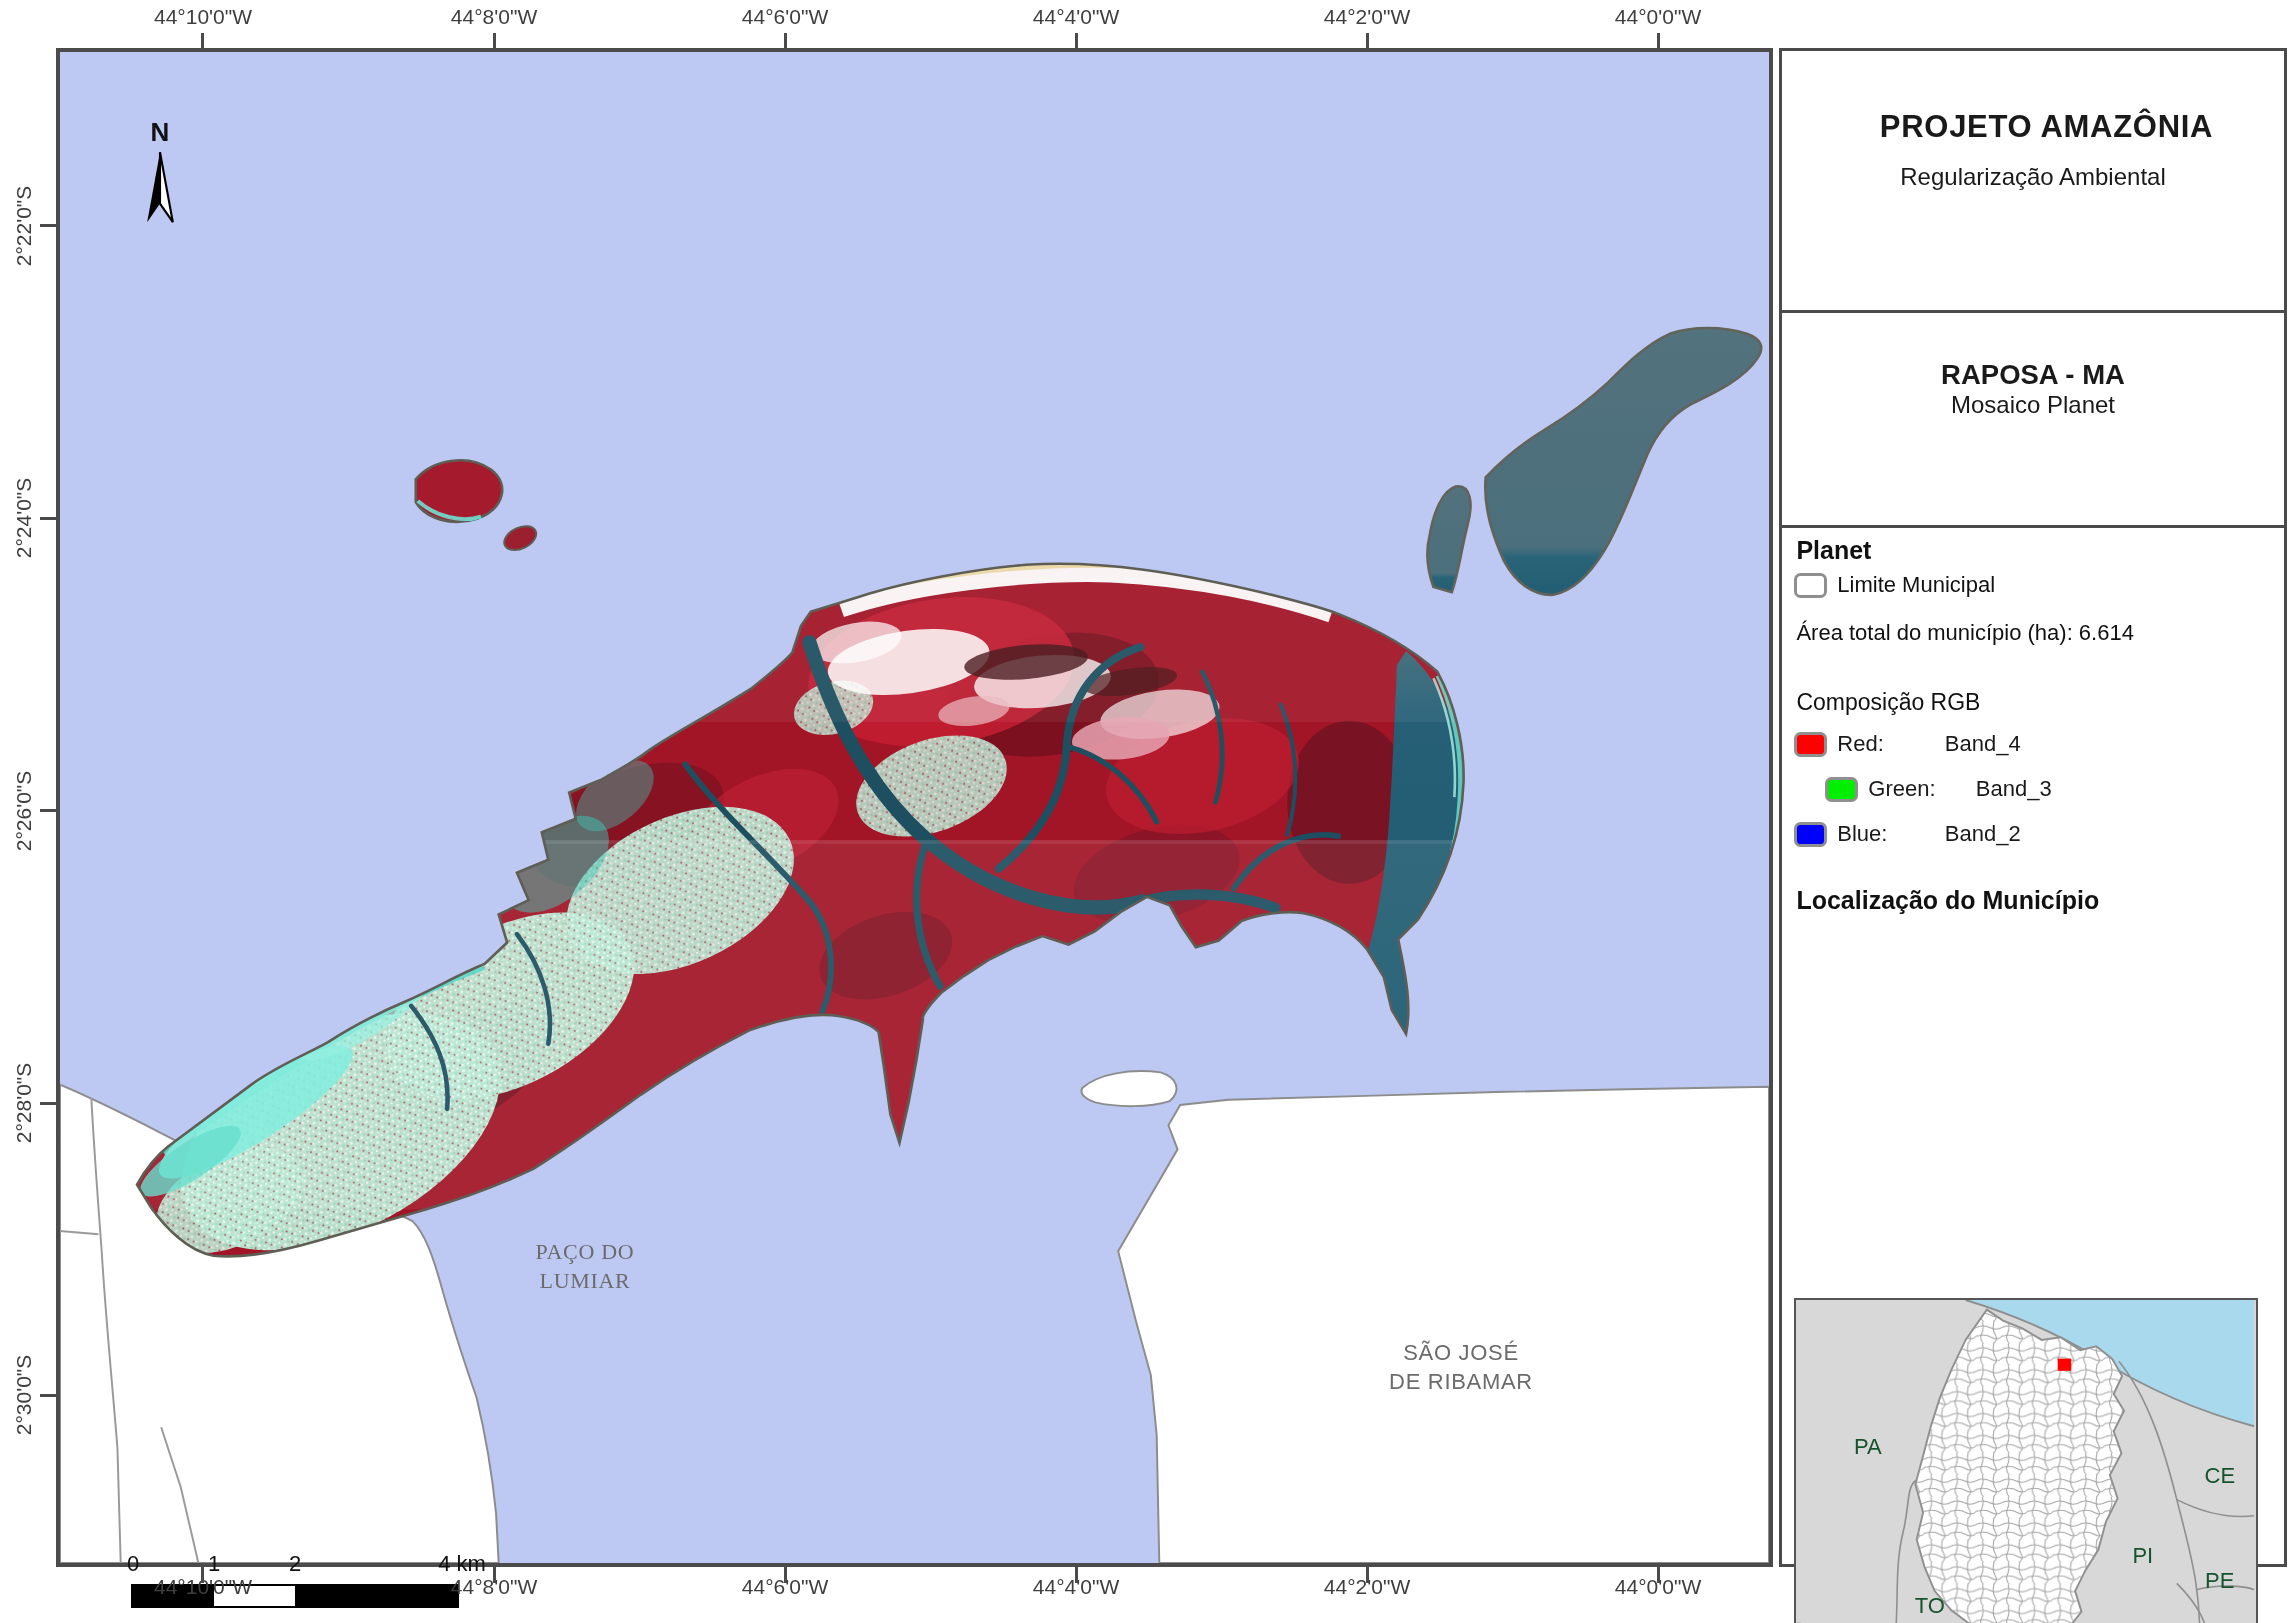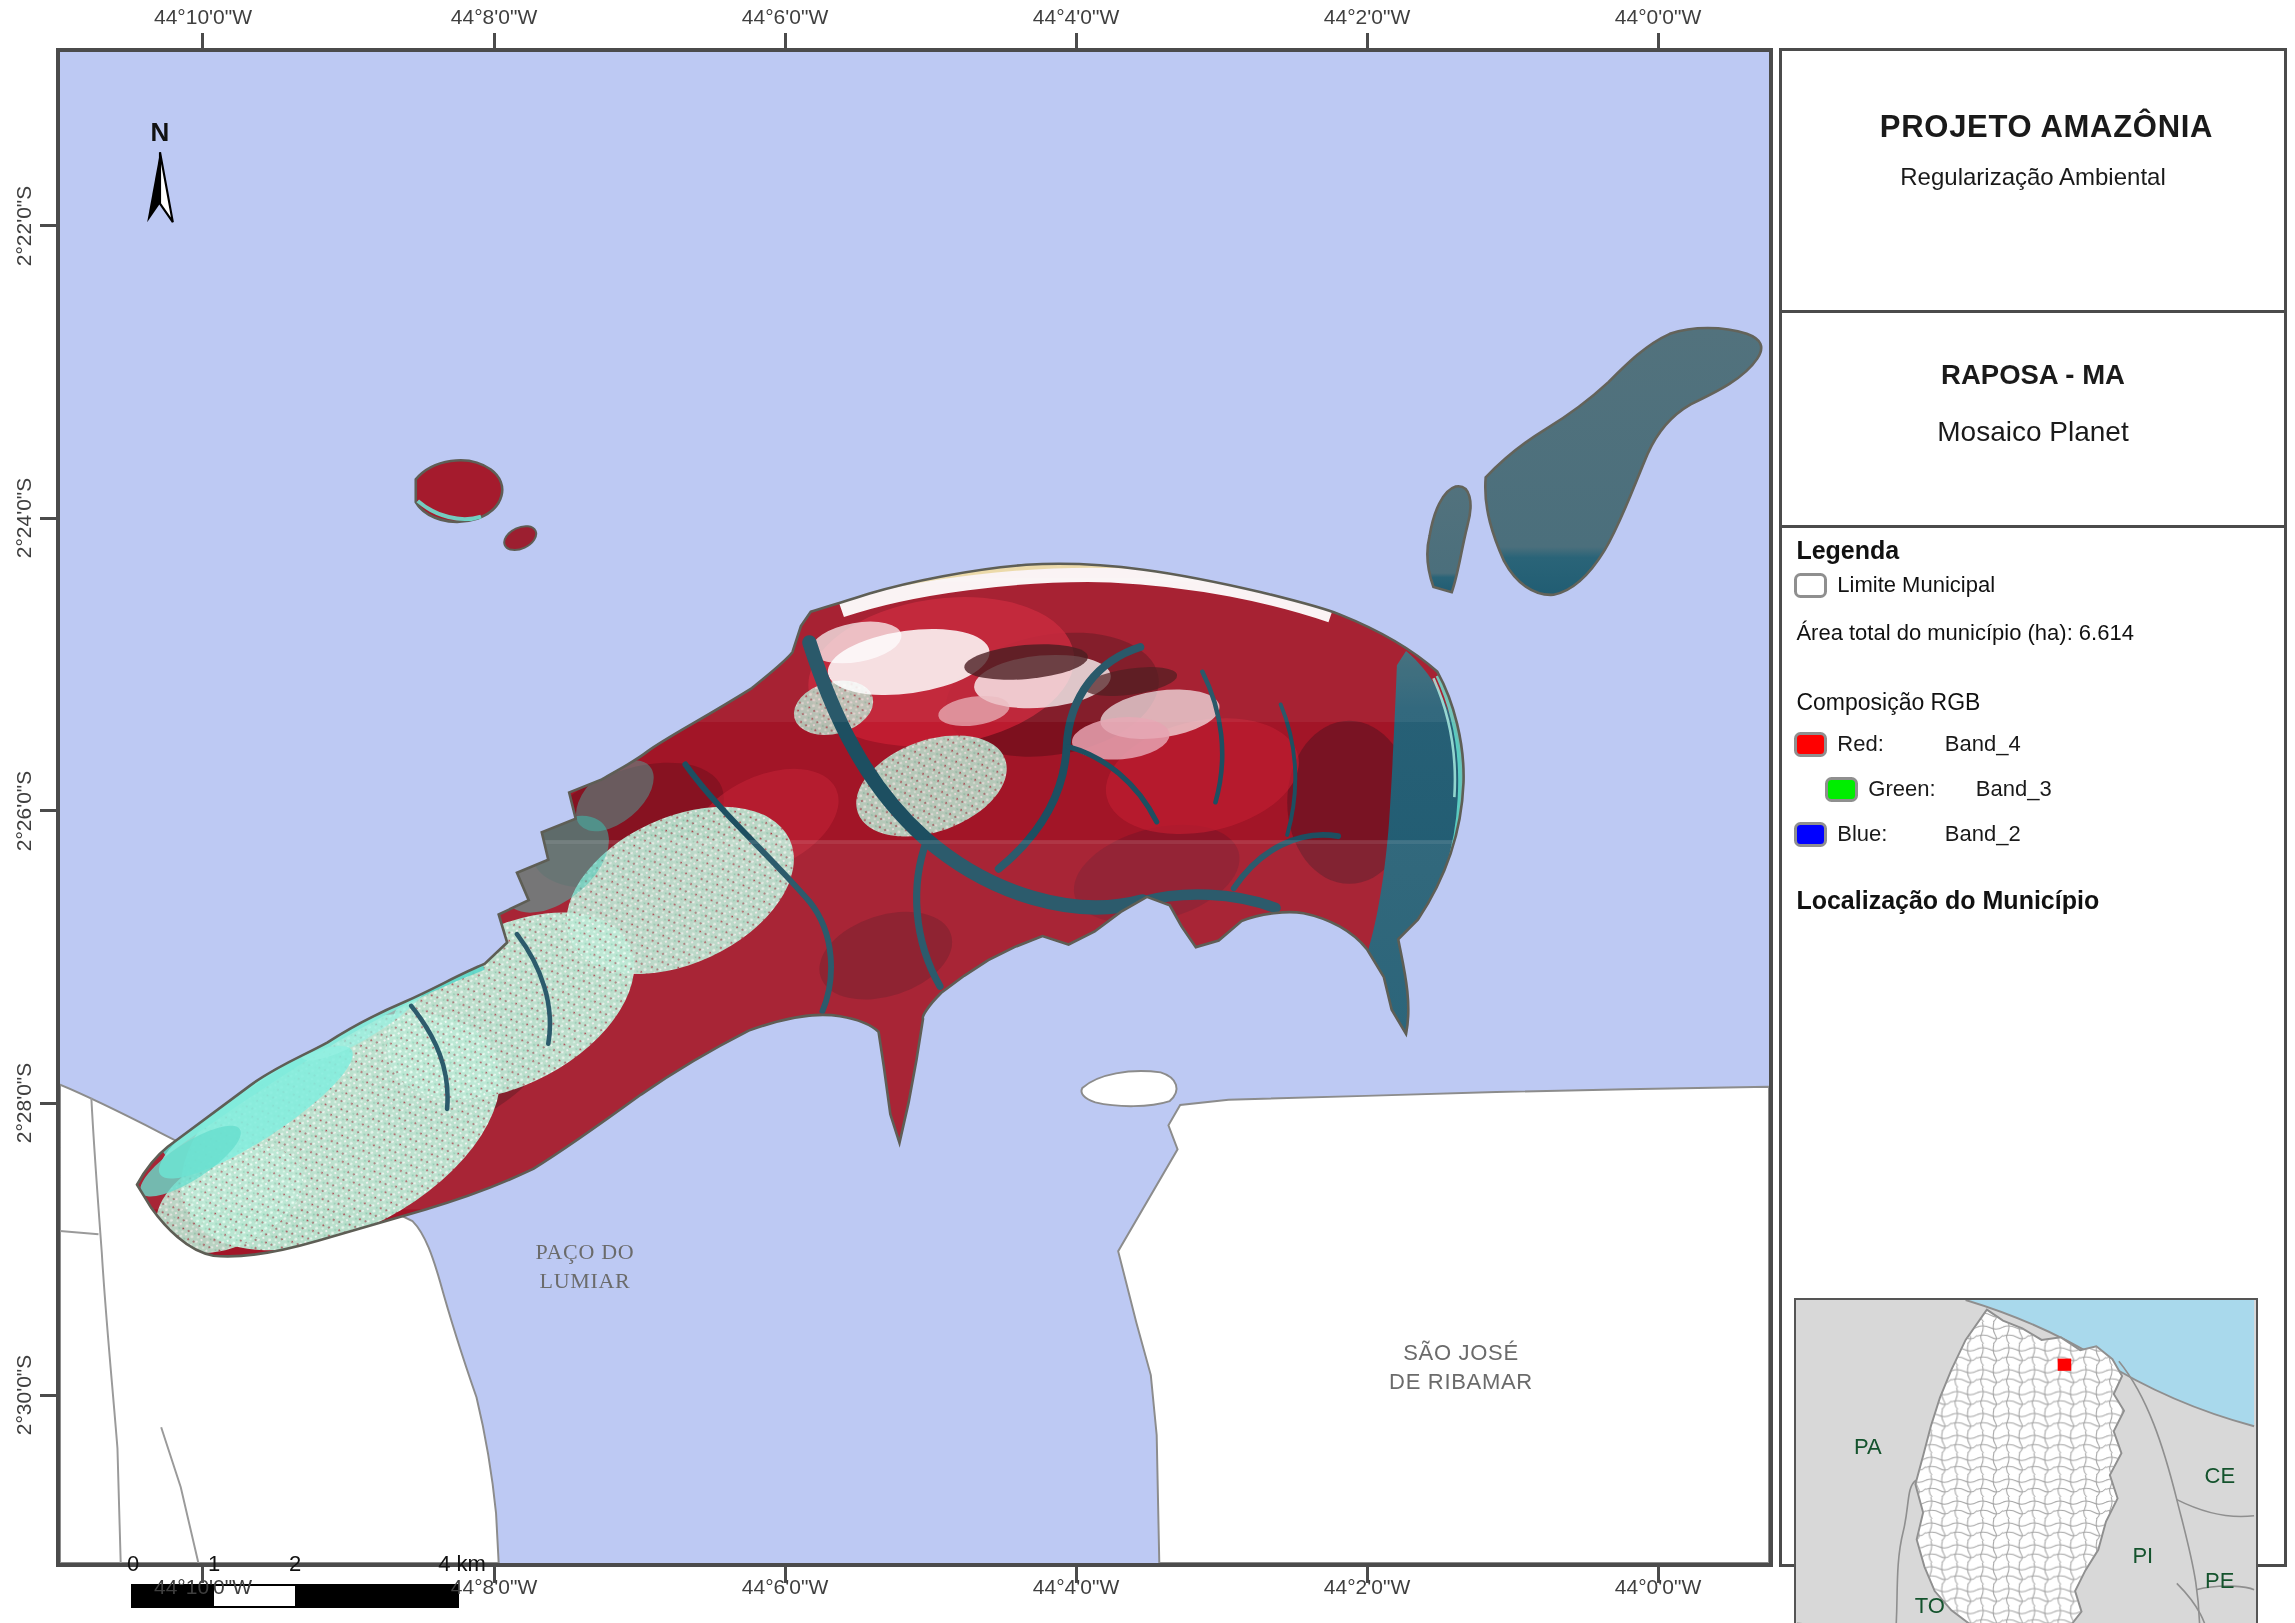--- a/index.html
+++ b/index.html
@@ -28,21 +28,21 @@
   
   #sidebar{left:1779px;top:48px;width:508px;height:1519px;border:3.9px solid #4b4b4b;
            box-sizing:border-box;background:#fff;}
   .side-box{position:relative;box-sizing:border-box;width:100%;}
   #side-box-title{height:204px;border-bottom:3.3px solid #4b4b4b;text-align:center;}
   #side-box-id{height:169px;border-bottom:3.3px solid #4b4b4b;text-align:center;}
   #side-box-main{height:1136px;}
   .main-title{font-size:31px;font-weight:bold;margin-top:58px;letter-spacing:0.7px;margin-left:27px;}
   .main-sub{font-size:24px;margin-top:18.3px;}
   .muni-name{font-size:27.5px;font-weight:bold;margin-top:46px;}
-  .muni-prod{font-size:28px;margin-top:25px;}
+  .muni-prod{font-size:24px;}
   .sec-head{font-size:25px;font-weight:bold;color:#111;}
   .body-text{font-size:22px;color:#111;}
   .leg-row{display:flex;align-items:center;gap:10.5px;}
   .swatch{width:33px;height:25px;border:3.3px solid #8f8f8f;border-radius:6.5px;box-sizing:border-box;background:#fff;flex:0 0 auto;}
   .rgb-name{width:77px;font-size:22px;}
   .rgb-band{font-size:22px;margin-left:20px;}
   #inset-box{left:11.8px;top:770px;width:464px;height:364px;border:2.6px solid #555;box-sizing:border-box;background:#d8d8d8;}
   .inset-label{font-size:22px;color:#14532d;transform:translate(-50%,-50%);}
 </style>
 </head>
@@ -236,21 +236,21 @@
     <div class="main-title">PROJETO AMAZÔNIA</div>
     <div class="main-sub">Regularização Ambiental</div>
   </div>
 
   <div class="side-box" id="side-box-id">
     <div class="muni-name">RAPOSA - MA</div>
     <div class="muni-prod">Mosaico Planet</div>
   </div>
 
   <div class="side-box" id="side-box-main">
-    <div class="abs sec-head" style="left:14.4px;top:7.9px;">Legenda</div>
+    <div class="abs sec-head" style="left:14.4px;top:7.9px;">Planet</div>
 
     <div class="abs leg-row" style="left:11.8px;top:44px;">
       <span class="swatch"></span>
       <span class="body-text">Limite Municipal</span>
     </div>
 
     <div class="abs body-text" style="left:14.4px;top:92px;">Área total do município (ha): 6.614</div>
 
     <div class="abs body-text" style="left:14.4px;top:161px;font-size:23px;">Composição RGB</div>
 

